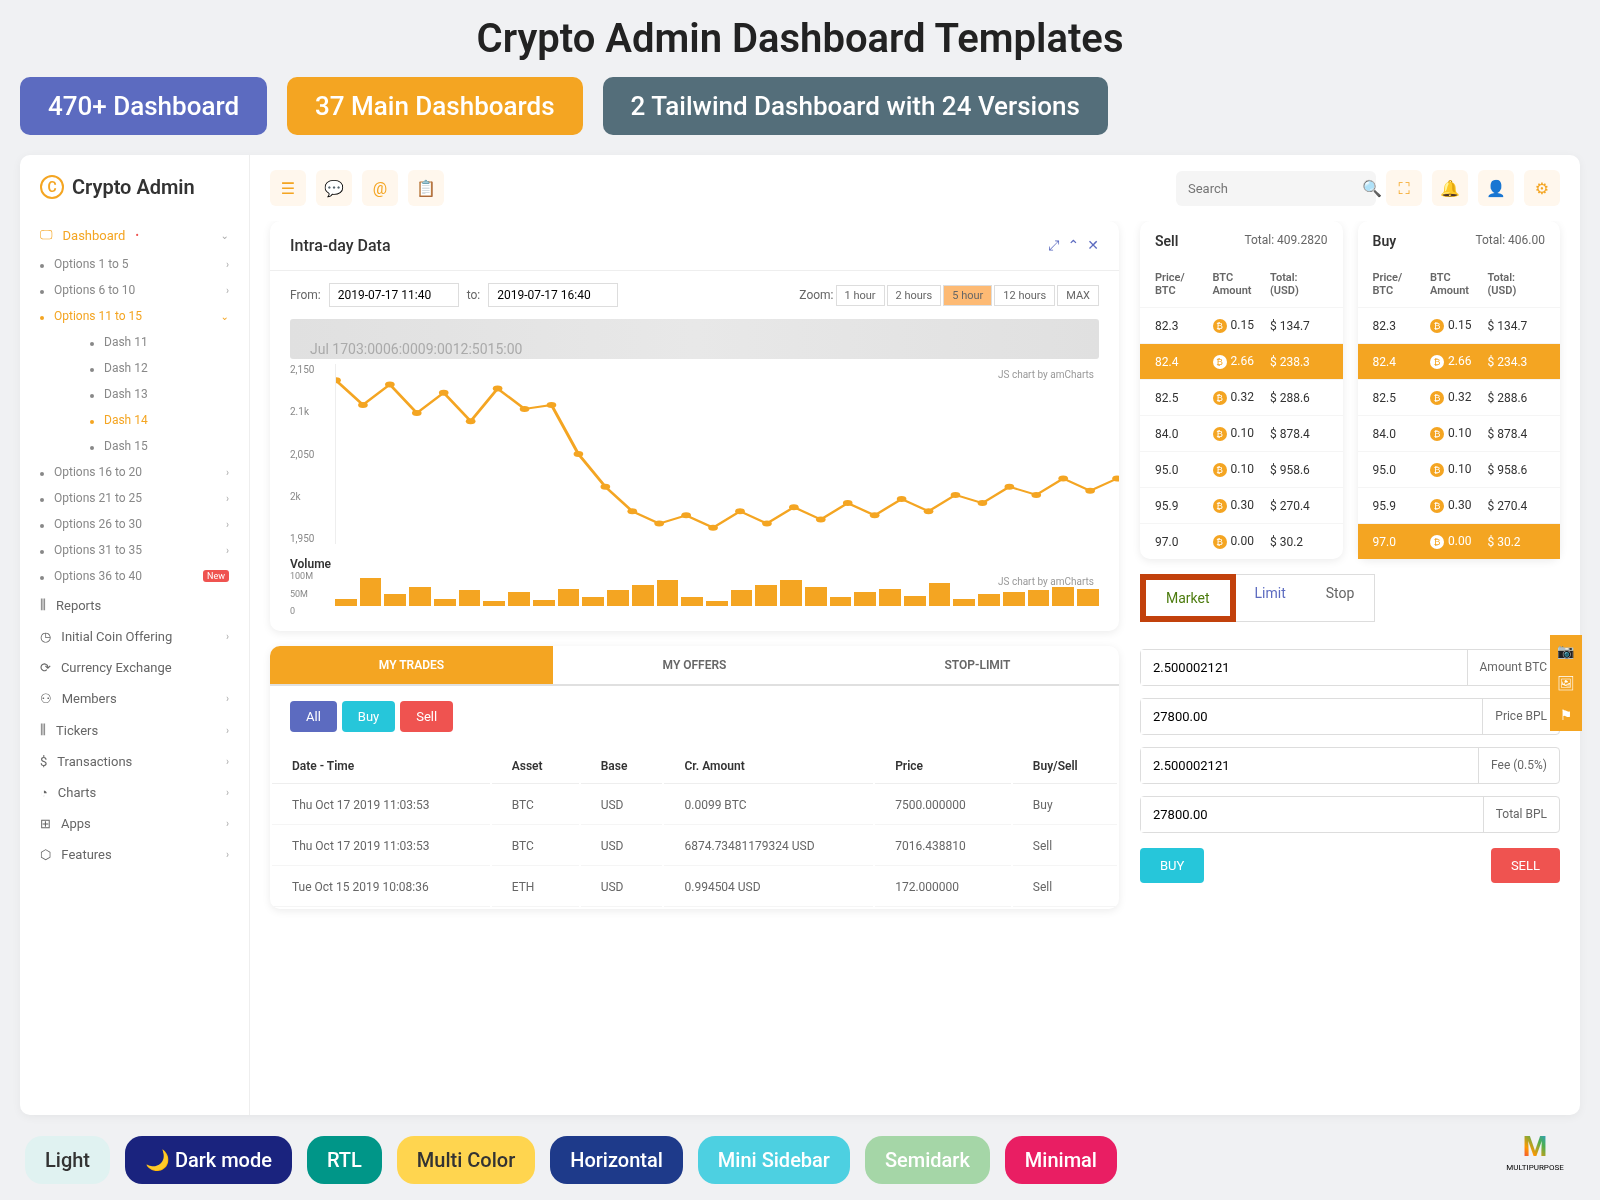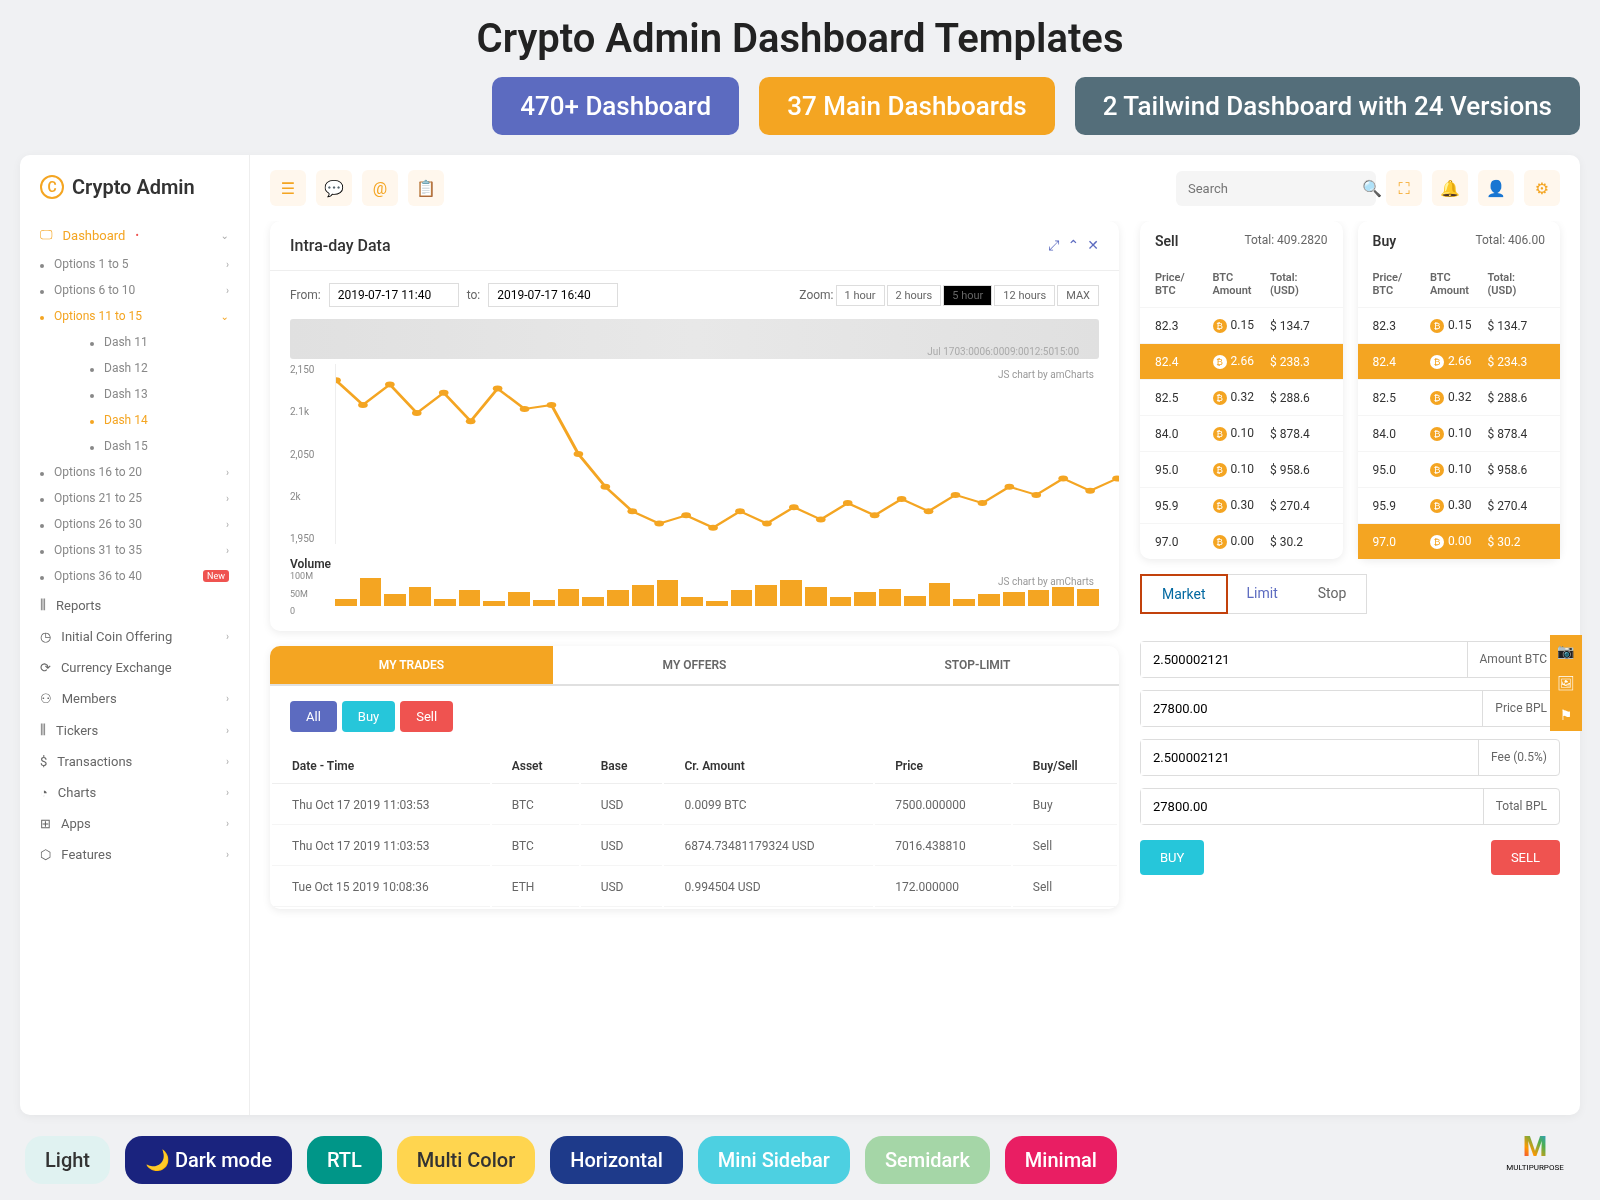--- a/index.html
+++ b/index.html
@@ -1,19 +1,19 @@
 <!DOCTYPE html>
 <html><head>
 <meta charset="utf-8">
 <style>
 *{box-sizing:border-box;margin:0;padding:0;font-family:-apple-system,BlinkMacSystemFont,'Segoe UI',Roboto,sans-serif}
 body{background:#f0f1f3;width:1600px;height:1200px;overflow:hidden}
 .top-banner{text-align:center;padding:15px 0}
 .top-banner h1{font-size:40px;font-weight:600;color:#222}
-.pills{display:flex;gap:20px;justify-content:flex-end;padding:0 20px 20px}
+.pills{display:flex;gap:20px;justify-content:flex-start;padding:0 20px 20px}
 .pill{padding:14px 28px;border-radius:10px;font-size:26px;font-weight:500;color:#fff}
 .pill.blue{background:#5c6bc0}
 .pill.orange{background:#f4a522}
 .pill.gray{background:#546e7a}
 .main-container{background:#fff;border-radius:10px;margin:0 20px;height:960px;display:flex;box-shadow:0 2px 10px rgba(0,0,0,0.05);position:relative}
 .sidebar{width:230px;padding:20px 0;border-right:1px solid #eee;overflow:hidden}
 .logo{display:flex;align-items:center;gap:8px;padding:0 20px 20px;font-size:20px;font-weight:600;color:#333}
 .logo-icon{width:24px;height:24px;border:2px solid #f4a522;border-radius:50%;display:flex;align-items:center;justify-content:center;color:#f4a522;font-size:14px}
 .nav-section{font-size:13px}
 .nav-item{display:flex;align-items:center;padding:8px 20px;color:#666;cursor:pointer;justify-content:space-between}
@@ -35,23 +35,23 @@
 .left-col{flex:1;display:flex;flex-direction:column;gap:15px;min-width:0}
 .right-col{width:420px;display:flex;flex-direction:column;gap:15px}
 .card{background:#fff;border-radius:10px;box-shadow:0 2px 8px rgba(0,0,0,0.08);overflow:hidden}
 .card-header{padding:15px 20px;display:flex;justify-content:space-between;align-items:center;border-bottom:1px solid #eee}
 .card-title{font-size:16px;color:#333;font-weight:500}
 .card-actions{display:flex;gap:8px;color:#5c6bc0;font-size:14px}
 .chart-controls{padding:12px 20px;font-size:12px;color:#666;display:flex;align-items:center;gap:8px;flex-wrap:wrap}
 .chart-controls input{border:1px solid #ddd;padding:4px 8px;font-size:12px;width:130px}
 .zoom-btns{margin-left:auto;display:flex;gap:2px;align-items:center}
 .zoom-btn{border:1px solid #ddd;padding:3px 8px;font-size:11px;cursor:pointer;background:#fff}
-.zoom-btn.active{background:#000000}
+.zoom-btn.active{background:#fdba74}
 .mini-chart{height:40px;background:linear-gradient(to right,#e0e0e0 0%,#e8e8e8 50%,#e0e0e0 100%);margin:0 20px;position:relative;border-radius:3px}
-.mini-chart-labels{display:flex;justify-content:flex-end;padding:0 20px;font-size:10px;color:#aaa;position:absolute;bottom:2px;width:100%;left:0}
+.mini-chart-labels{display:flex;justify-content:flex-start;padding:0 20px;font-size:14px;color:#aaa;position:absolute;bottom:2px;width:100%;left:0}
 .chart-label{padding:8px 20px 0;font-size:12px;font-weight:600;color:#333}
 .line-chart{height:180px;margin:5px 20px;position:relative}
 .y-axis{position:absolute;left:0;top:0;bottom:0;width:40px;display:flex;flex-direction:column;justify-content:space-between;font-size:10px;color:#888}
 .chart-svg{margin-left:45px;height:100%;border-left:1px solid #eee}
 .credit{position:absolute;top:5px;right:5px;font-size:10px;color:#999}
 .volume-chart{height:45px;margin:0 20px 15px;position:relative}
 .vol-bars{margin-left:45px;height:35px;display:flex;align-items:flex-end;gap:3px}
 .vol-bar{flex:1;background:#f4a522;min-height:3px}
 .tabs{display:flex;border-bottom:2px solid #e0e0e0}
 .tab{flex:1;text-align:center;padding:12px;font-size:12px;font-weight:600;color:#666;cursor:pointer}
@@ -73,21 +73,21 @@
 .order-header .total{font-size:12px;color:#666}
 .order-thead{display:flex;padding:10px 15px;font-size:11px;color:#666;font-weight:600}
 .order-thead>div{flex:1}
 .order-row{display:flex;padding:10px 15px;font-size:12px;color:#333;border-top:1px solid #f5f5f5;align-items:center}
 .order-row>div{flex:1}
 .order-row.hl{background:#f4a522;color:#fff}
 .btc-icon{display:inline-flex;width:14px;height:14px;background:#f4a522;border-radius:50%;color:#fff;font-size:9px;align-items:center;justify-content:center;margin-right:4px}
 .order-row.hl .btc-icon{background:#fff;color:#f4a522}
 .trade-tabs{display:flex;gap:0;border:1px solid #ddd;width:fit-content}
 .trade-tab{padding:10px 20px;font-size:14px;cursor:pointer;color:#666}
-.trade-tab.active{color:#0369a1;border:2px solid #c2410c;margin:-1px}
+.trade-tab.active{color:#4d7c0f;border:6px solid #c2410c;margin:-1px}
 .trade-tab.limit{color:#5c6bc0}
 .form-row{display:flex;border:1px solid #ddd;border-radius:4px;margin-top:12px}
 .form-row input{flex:1;border:none;padding:10px 12px;outline:none;font-size:13px}
 .form-row .suffix{padding:10px 12px;border-left:1px solid #ddd;font-size:12px;color:#666;white-space:nowrap}
 .action-btns{display:flex;justify-content:space-between;margin-top:15px}
 .abtn{padding:10px 20px;border-radius:4px;color:#fff;border:none;font-size:13px;cursor:pointer}
 .abtn.buy{background:#26c6da}
 .abtn.sell{background:#ef5350}
 .side-fab{position:absolute;right:-2px;top:480px;display:flex;flex-direction:column}
 .fab-btn{width:32px;height:32px;background:#f4a522;display:flex;align-items:center;justify-content:center;color:#fff;font-size:14px}

